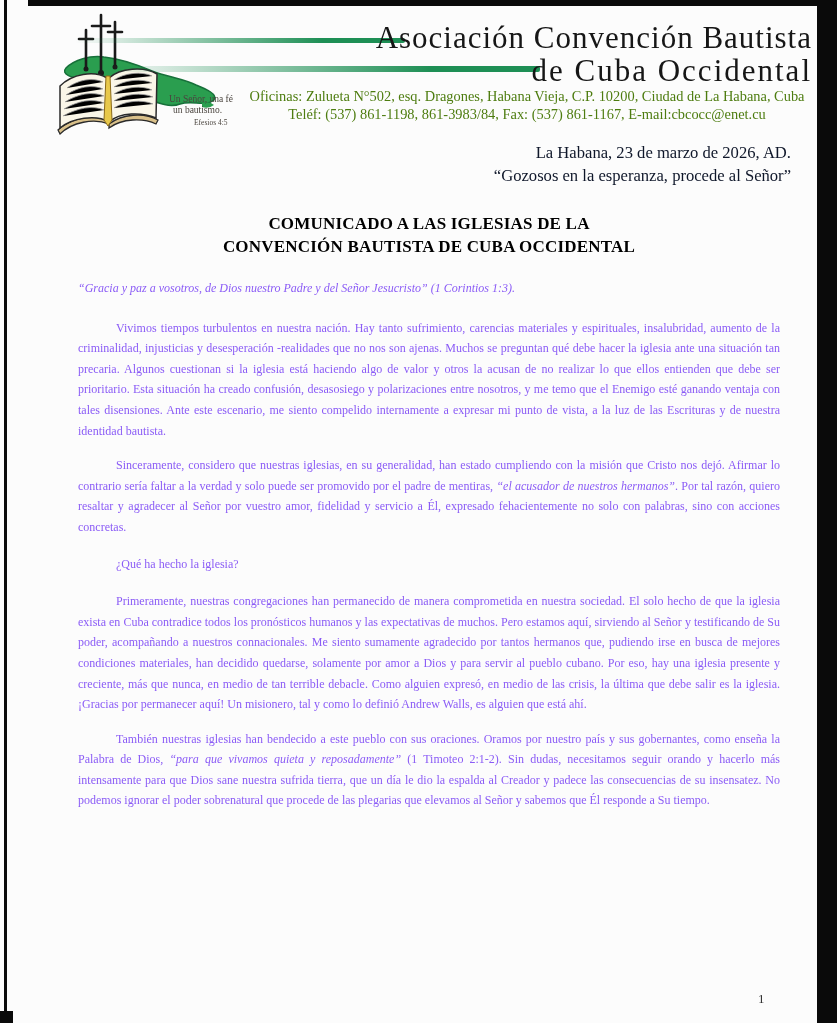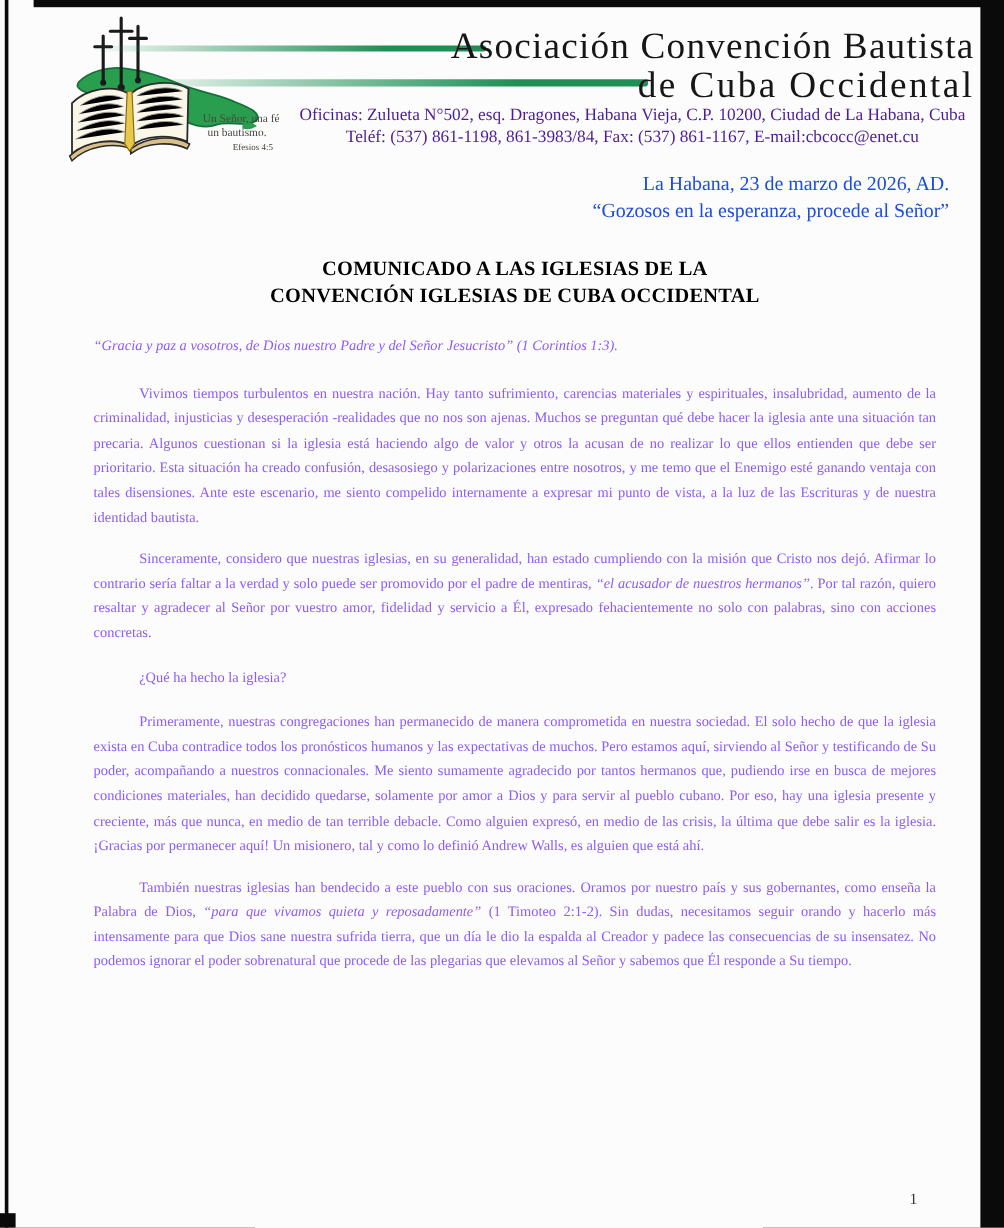--- a/index.html
+++ b/index.html
@@ -30,25 +30,25 @@
   .org-line2 {
     position:absolute; right:25px; top:53px; width:520px;
     font-size:31px; letter-spacing:2px; text-align:right; color:#161616; white-space:nowrap;
   }
   .rule { position:absolute; border-radius:2px; }
   .rule1 { left:75px; top:38px; width:330px; height:5px;
            background:linear-gradient(to right, rgba(30,143,85,0), #1e8f55 75%); }
   .rule2 { left:103px; top:66px; width:437px; height:6px;
            background:linear-gradient(to right, rgba(30,143,85,0), #1e8f55 75%); }
   .addr-block { position:absolute; left:238px; top:88px; width:578px; text-align:center;
-                font-size:14.4px; line-height:17.5px; color:#4c1d95; }
+                font-size:14.4px; line-height:17.5px; color:#4d7c0f; }
 
   
   .dateline { position:absolute; right:46px; top:141px; width:500px;
-              text-align:right; font-size:16.6px; line-height:23px; color:#1d4ed8; }
+              text-align:right; font-size:16.6px; line-height:23px; color:#0f172a; }
 
   
   .doc-title { position:absolute; left:78px; top:212px; width:702px;
                text-align:center; font-weight:bold; font-size:17px; line-height:23px;
                color:#000000; letter-spacing:0.2px; }
 
   
   .body-col { position:absolute; left:78px; top:278px; width:702px;
               font-size:12px; line-height:20.6px; color:#8b5cf6; }
   .greeting { font-style:italic; margin-bottom:19px; }
@@ -124,21 +124,21 @@
     </div>
   </header>
 
   <div class="dateline">
     <div>La Habana, 23 de marzo de 2026, AD.</div>
     <div>“Gozosos en la esperanza, procede al Señor”</div>
   </div>
 
   <div class="doc-title">
     <div>COMUNICADO A LAS IGLESIAS DE LA</div>
-    <div>CONVENCIÓN IGLESIAS DE CUBA OCCIDENTAL</div>
+    <div>CONVENCIÓN BAUTISTA DE CUBA OCCIDENTAL</div>
   </div>
 
   <div class="body-col">
     <p class="greeting">“Gracia y paz a vosotros, de Dios nuestro Padre y del Señor Jesucristo” (1 Corintios 1:3).</p>
 
 
     <p class="para"><span>Vivimos tiempos turbulentos en nuestra nación. Hay tanto sufrimiento, carencias materiales y espirituales, insalubridad, aumento de la criminalidad, injusticias y desesperación -realidades que no nos son ajenas. Muchos se preguntan qué debe hacer la iglesia ante una situación tan precaria. Algunos cuestionan si la iglesia está haciendo algo de valor y otros la acusan de no realizar lo que ellos entienden que debe ser prioritario. Esta situación ha creado confusión, desasosiego y polarizaciones entre nosotros, y me temo que el Enemigo esté ganando ventaja con tales disensiones. Ante este escenario, me siento compelido internamente a expresar mi punto de vista, a la luz de las Escrituras y de nuestra identidad bautista.</span></p>
 
     <p class="para"><span>Sinceramente, considero que nuestras iglesias, en su generalidad, han estado cumpliendo con la misión que Cristo nos dejó. Afirmar lo contrario sería faltar a la verdad y solo puede ser promovido por el padre de mentiras, </span><span class="it">“el acusador de nuestros hermanos”</span><span>. Por tal razón, quiero resaltar y agradecer al Señor por vuestro amor, fidelidad y servicio a Él, expresado fehacientemente no solo con palabras, sino con acciones concretas.</span></p>
 

